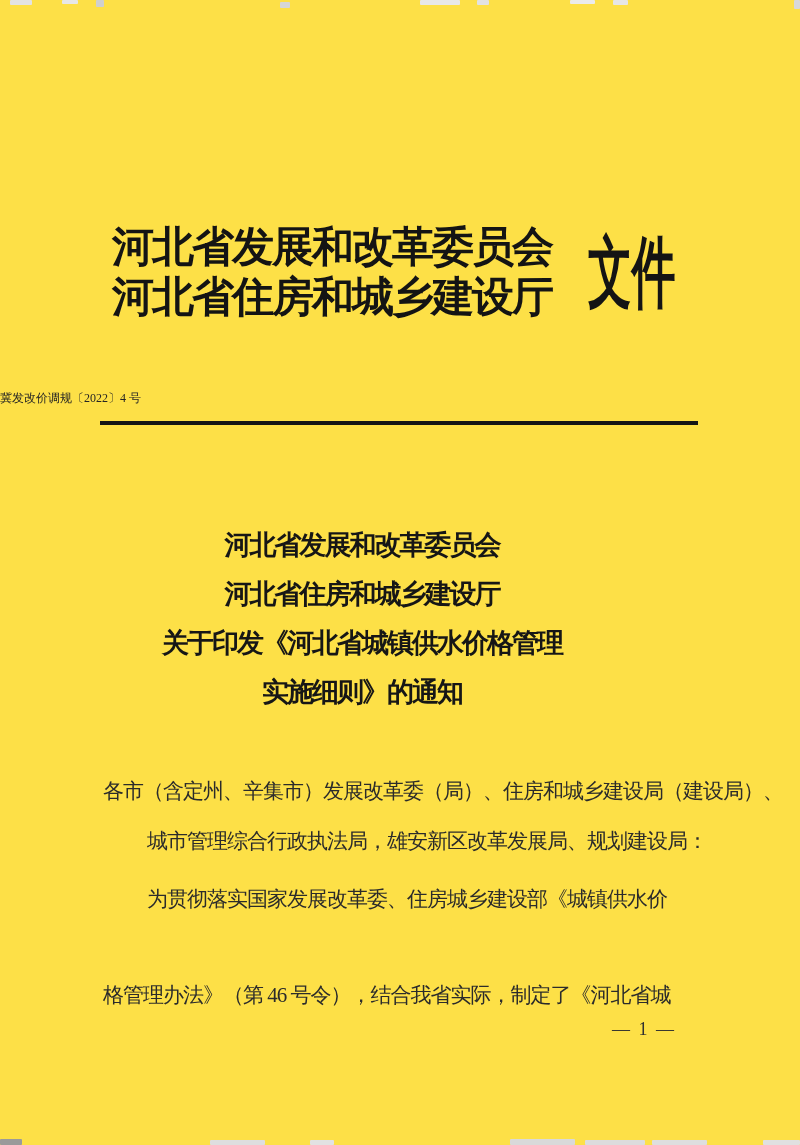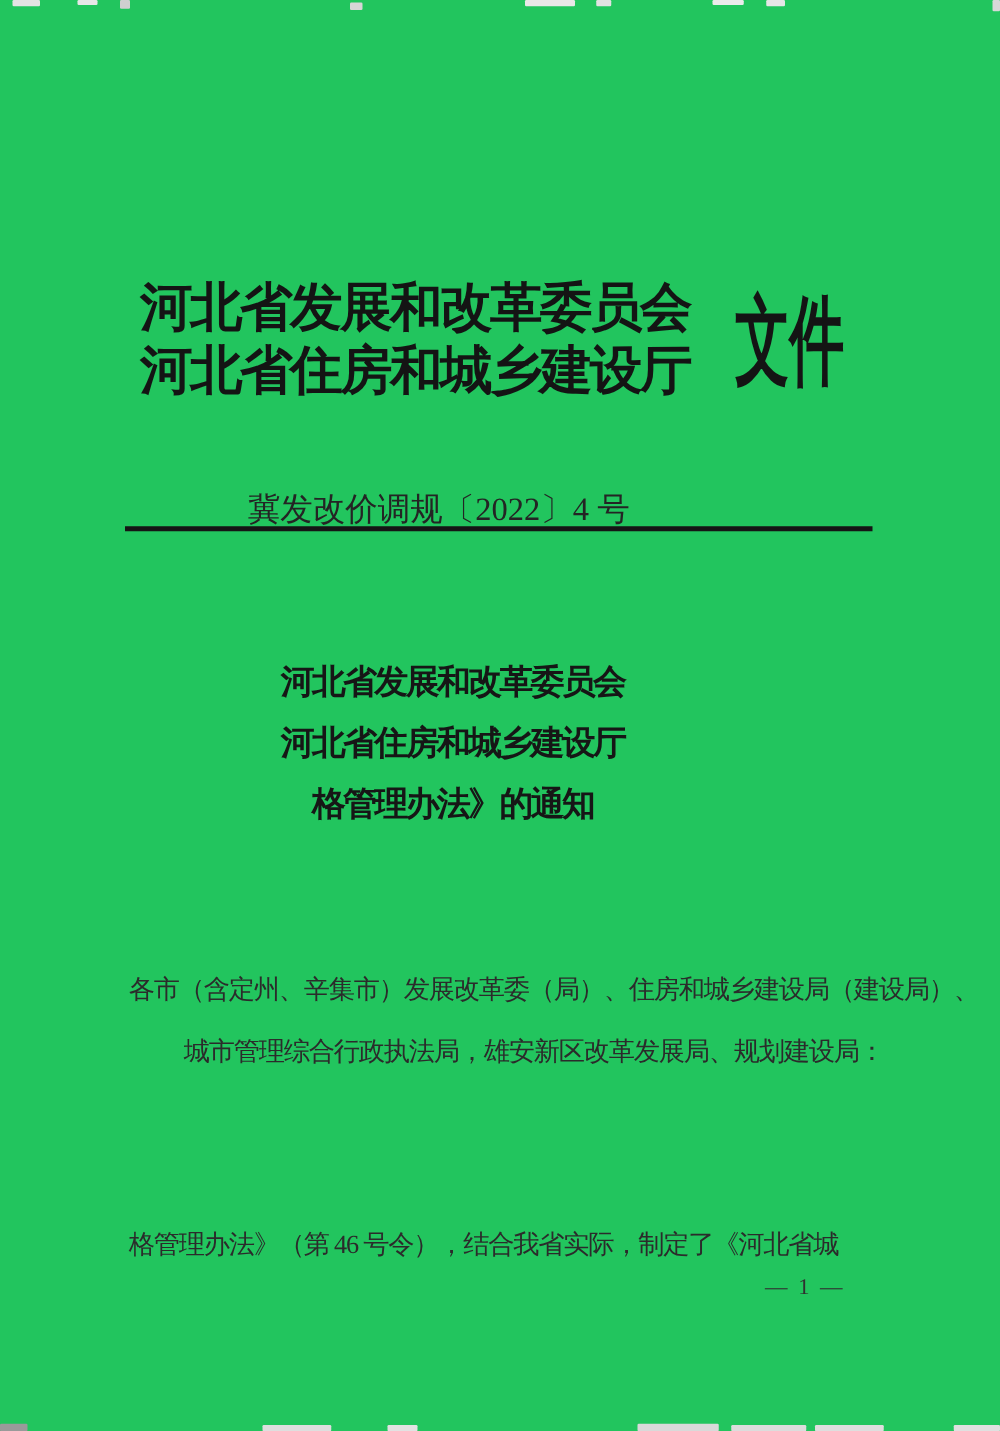--- a/index.html
+++ b/index.html
@@ -4,21 +4,21 @@
 <style>
   html, body {
     margin: 0;
     padding: 0;
     background: #ffffff;
   }
   .page {
     position: relative;
     width: 800px;
     height: 1145px;
-    background: #22c55e;
+    background: #fde047;
     overflow: hidden;
     font-family: "Liberation Serif", "DejaVu Serif", serif;
     color: #1c1c1c;
   }
 
   
   .artifact {
     position: absolute;
     border-radius: 1px;
   }
@@ -45,22 +45,22 @@
     white-space: nowrap;
     transform: scale(0.56, 1);
     transform-origin: left top;
     color: #141414;
   }
   .doc-number {
     position: absolute;
     left: 0;
     top: 390px;
     width: 702px;
-    text-align: center;
-    font-size: 26px;
+    text-align: left;
+    font-size: 12px;
     letter-spacing: 0px;
     color: #242424;
     white-space: nowrap;
   }
   .divider {
     position: absolute;
     left: 100px;
     top: 421px;
     width: 598px;
     height: 4px;
@@ -129,25 +129,27 @@
     <div>河北省住房和城乡建设厅</div>
   </div>
   <div class="doc-word">文件</div>
 
   <div class="doc-number">冀发改价调规〔2022〕4 号</div>
   <div class="divider"></div>
 
   <div class="doc-title">
     <div>河北省发展和改革委员会</div>
     <div>河北省住房和城乡建设厅</div>
-    <div>格管理办法》的通知</div>
+    <div>关于印发《河北省城镇供水价格管理</div>
+    <div>实施细则》的通知</div>
   </div>
 
   <div class="bline r1">各市（含定州、辛集市）发展改革委（局）、住房和城乡建设局（建设局）、</div>
   <div class="bline r2">城市管理综合行政执法局，雄安新区改革发展局、规划建设局：</div>
+  <div class="bline p1">为贯彻落实国家发展改革委、住房城乡建设部《城镇供水价</div>
   <div class="bline p2">格管理办法》（第 46 号令），结合我省实际，制定了《河北省城</div>
 
   <div class="page-number">— 1 —</div>
 
   <div class="artifact" style="left:0;     top:1139px; width:22px; height:6px; background:#9a9a9a;"></div>
   <div class="artifact" style="left:210px; top:1140px; width:55px; height:5px; background:#dedede;"></div>
   <div class="artifact" style="left:310px; top:1140px; width:24px; height:5px; background:#e2e2e2;"></div>
   <div class="artifact" style="left:510px; top:1139px; width:65px; height:6px; background:#d9d9d9;"></div>
   <div class="artifact" style="left:585px; top:1140px; width:60px; height:5px; background:#dcdcdc;"></div>
   <div class="artifact" style="left:652px; top:1140px; width:55px; height:5px; background:#dedede;"></div>

